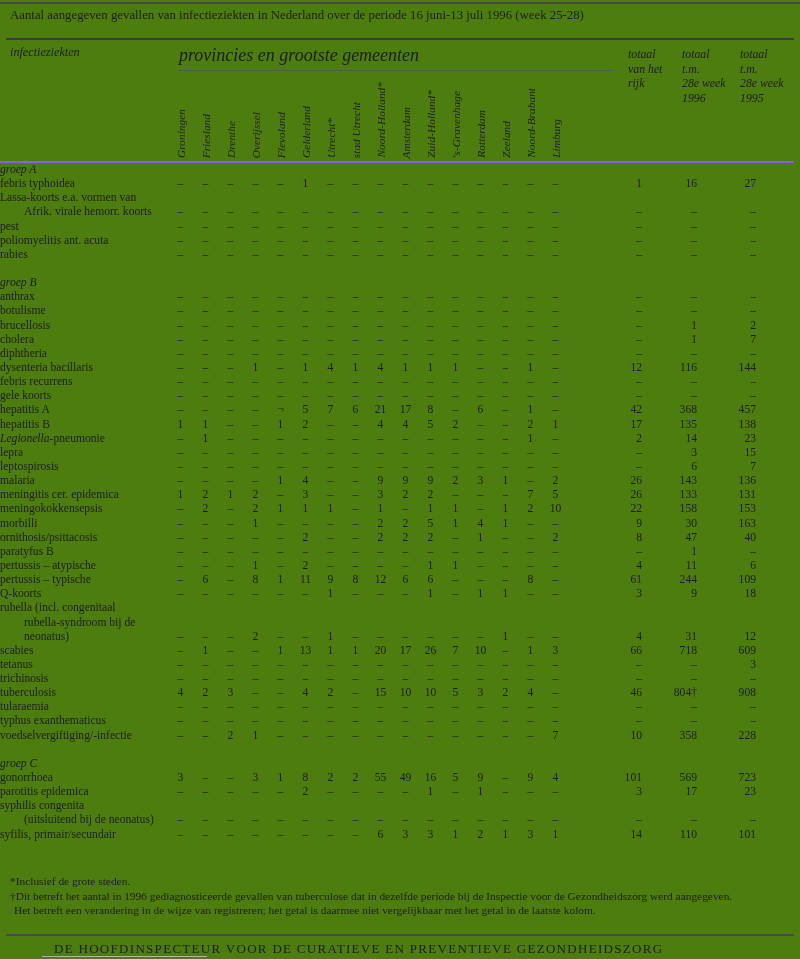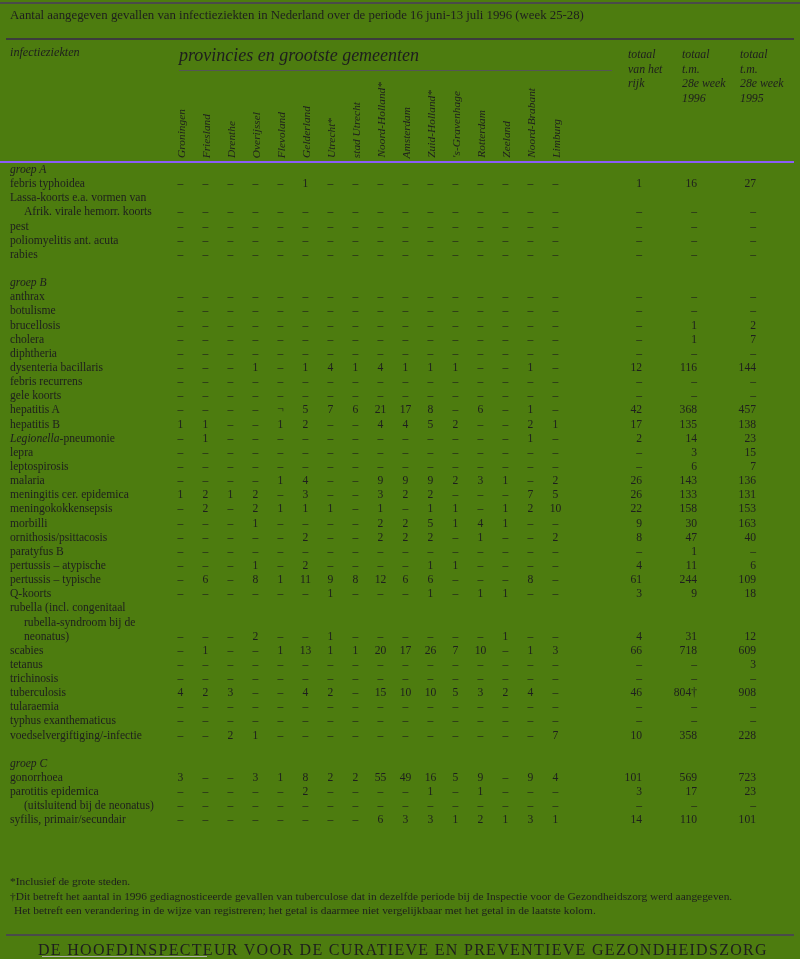--- a/index.html
+++ b/index.html
@@ -20,33 +20,33 @@
   .vcol span {
     position:absolute; bottom:0; left:50%;
     writing-mode:vertical-rl; transform:translateX(-50%) rotate(180deg);
     white-space:nowrap; font-size:11.4px; font-style:italic;
   }
   .tot-h { position:absolute; top:7px; font-size:11.8px; line-height:14.6px; white-space:nowrap; }
   .tot-h0 { left:628px; } .tot-h1 { left:682px; } .tot-h2 { left:740px; }
 
   #table-body { position:absolute; top:163px; left:0; width:794px; font-size:11.6px; }
   .trow { display:flex; height:14.15px; line-height:14.15px; }
-  .c-label { flex:none; width:168px; box-sizing:border-box; padding-left:10px; white-space:nowrap; }
+  .c-label { flex:none; width:168px; box-sizing:border-box; padding-left:0; white-space:nowrap; }
   .c-label.ind { padding-left:24px; }
   .c-label.grp { font-style:italic; }
   .c-val { flex:none; width:25px; text-align:center; }
   .c-tot { flex:none; text-align:right; white-space:nowrap; }
   .c-tot0 { width:74px; }
   .c-tot1 { width:56px; box-sizing:border-box; padding-right:1px; }
   .c-tot2 { width:58px; }
 
   .footnotes { position:absolute; top:874px; left:10px; width:786px; font-size:11.4px; line-height:14.6px; white-space:nowrap; }
   .fn-line:nth-child(3) { padding-left:4px; }
   .footer-rule { position:absolute; top:934px; left:6px; width:788px; height:2px; background:#4a4a4a; }
-  .footer { position:absolute; top:941px; left:38px; font-size:16px; letter-spacing:1.3px; white-space:nowrap; }
+  .footer { position:absolute; top:941px; left:54px; font-size:13px; letter-spacing:1.3px; white-space:nowrap; }
   .bottom-smudge { position:absolute; top:956px; left:42px; width:165px; height:1px; background:#b3b3ae; }
 </style>
 </head>
 <body>
 
 <div class="page">
   <div class="top-rule"></div>
   <div class="title">Aantal aangegeven gevallen van infectieziekten in Nederland over de periode 16 juni-13 juli 1996 (week 25-28)</div>
   <div class="title-rule"></div>
 
@@ -953,20 +953,23 @@
         <div class="c-val">–</div>
         <div class="c-val">1</div>
         <div class="c-val">–</div>
         <div class="c-val">–</div>
         <div class="c-val">–</div>
         <div class="c-tot c-tot0">3</div>
         <div class="c-tot c-tot1">17</div>
         <div class="c-tot c-tot2">23</div>
       </div>
       <div class="trow">
+        <div class="c-label">syphilis congenita</div>
+      </div>
+      <div class="trow">
         <div class="c-label ind">(uitsluitend bij de neonatus)</div>
         <div class="c-val">–</div>
         <div class="c-val">–</div>
         <div class="c-val">–</div>
         <div class="c-val">–</div>
         <div class="c-val">–</div>
         <div class="c-val">–</div>
         <div class="c-val">–</div>
         <div class="c-val">–</div>
         <div class="c-val">–</div>

